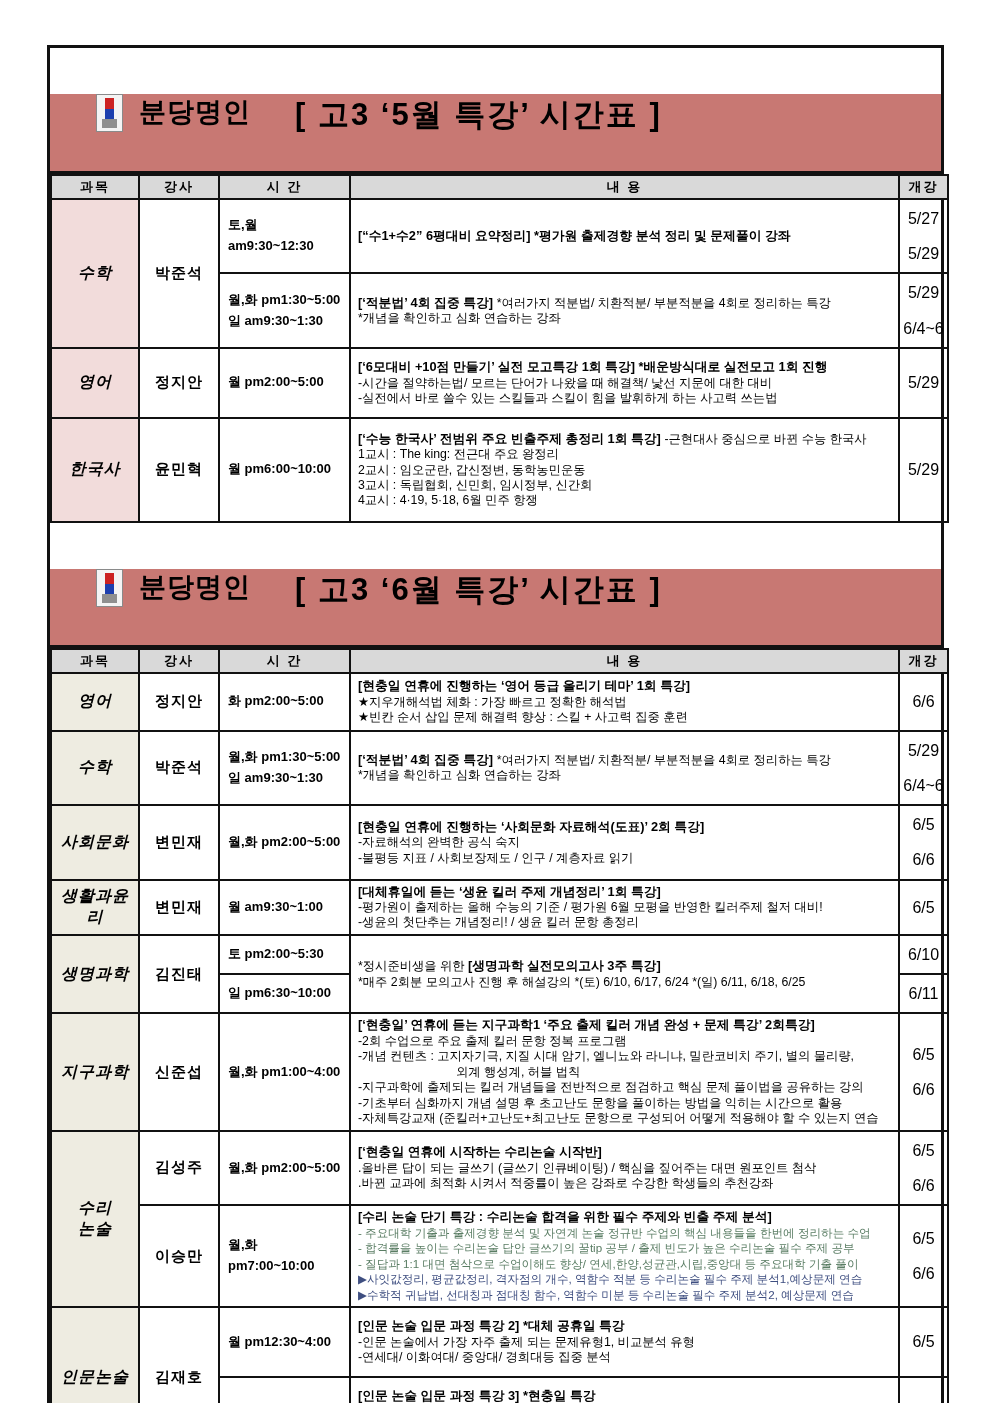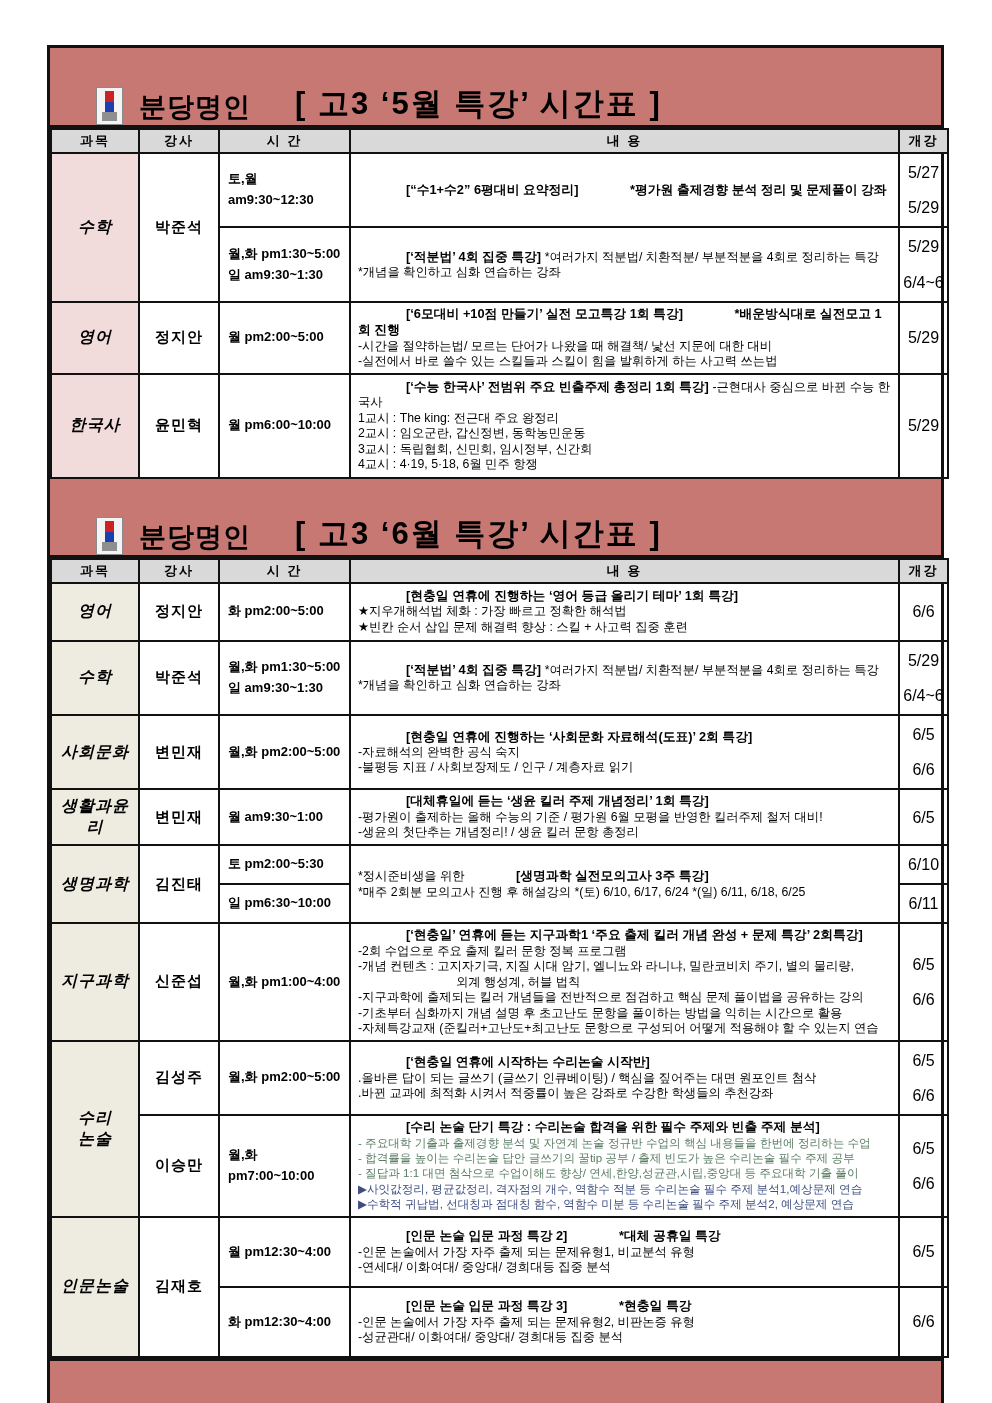--- a/index.html
+++ b/index.html
@@ -7,23 +7,24 @@
     width:992px;height:1403px;background:#ffffff;position:relative;overflow:hidden;
     font-family:"Liberation Sans","DejaVu Sans",sans-serif;color:#000;
   }
   .sheet{
     position:absolute;left:47px;top:45px;width:897px;
     border:3px solid #111;box-sizing:border-box;background:#fff;
   }
   
   .band{
     background:var(--band,#c87873);
-    display:flex;align-items:flex-end;
+    display:flex;align-items:flex-start;
     border-bottom:3px solid #111;box-sizing:border-box;
     padding-left:46px;
+    margin-top:46px;
   }
   .band.h1{height:80px;}
   .band.h2{height:79px;border-top:0;}
   .band.foot{height:84px;border-bottom:0;border-top:3px solid #111;justify-content:center;padding-left:0;}
   .logo{display:inline-block;width:25px;height:36px;background:#f4f4f4;border:1px solid #8a8a8a;
         position:relative;margin-right:16px;flex:0 0 auto;}
   .logo .bar{position:absolute;left:8px;top:3px;width:9px;height:22px;}
   .logo .bar .red{position:absolute;top:0;left:0;right:0;height:11px;background:#cc2222;}
   .logo .bar .blue{position:absolute;bottom:0;left:0;right:0;height:11px;background:#1d3fae;}
   .logo .base{position:absolute;left:5px;bottom:3px;width:15px;height:9px;background:#8f8f8f;}
@@ -40,21 +41,21 @@
   }
   td.sub{
     text-align:center;font-weight:bold;font-size:16px;white-space:pre-line;letter-spacing:1px;font-style:italic;
   }
   td.sub.may{background:var(--may_subject_bg,#f2dcdb);}
   td.sub.jun{background:var(--june_subject_bg,#eeece1);}
   td.tch{text-align:center;font-size:15px;font-weight:600;letter-spacing:1px;border-radius:15px;}
   td.time{font-weight:bold;font-size:13px;padding:2px 4px 2px 8px;white-space:pre-line;line-height:1.6;border-radius:12px;}
   td.cnt{padding:3px 7px;font-size:12.3px;}
   td.cnt .cline{line-height:1.26;}
-  td.cnt .b{font-weight:bold;font-size:12.8px;margin-left:48px;}
+  td.cnt .b{font-weight:bold;font-size:12.8px;}
   td.cnt .g{color:var(--green_text,#5a7d64);font-size:11.6px;}
   td.cnt .p{color:var(--purple_text,#3e4e80);font-size:11.6px;}
   td.cnt .ind{padding-left:98px;display:inline-block;}
   td.opn{text-align:center;font-size:16px;white-space:pre-line;line-height:2.2;}
 </style>
 </head>
 <body>
 
 <div class="sheet">
 

